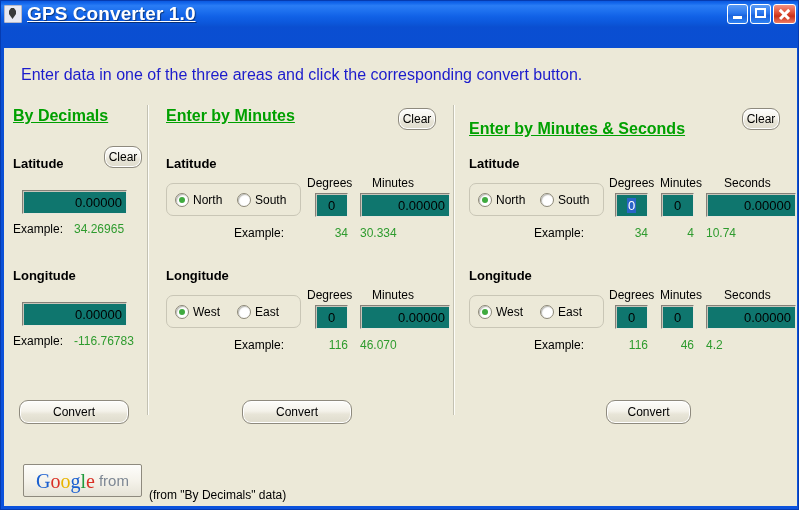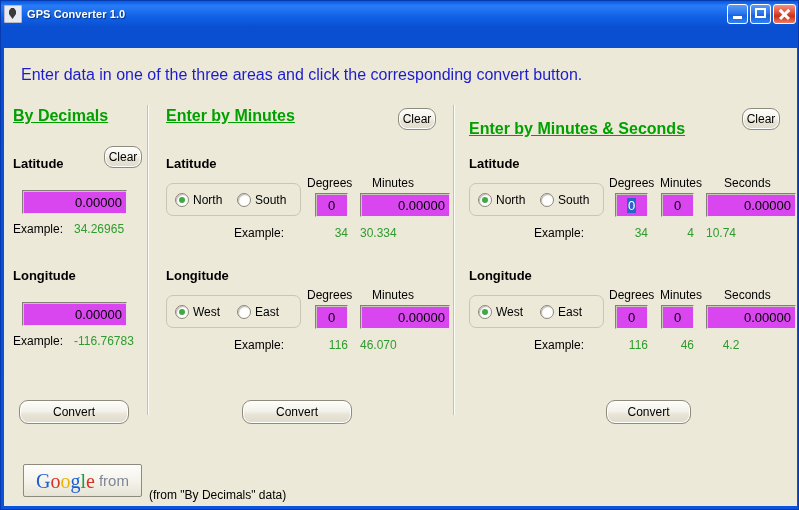--- a/index.html
+++ b/index.html
@@ -46,25 +46,26 @@
   }
   #title-icon .glyph {
     position: absolute;
     left: 4px; top: 2px;
     width: 7px; height: 11px;
     background: #3a3a3a;
     clip-path: polygon(30% 0, 70% 0, 100% 25%, 100% 55%, 50% 100%, 0 55%, 0 25%);
   }
   #title-text {
     color: #ffffff;
-    font-size: 11px;
+    font-size: 19px;
     font-weight: bold;
     letter-spacing: 0.1px;
     text-shadow: 1px 1px 1px rgba(0,0,0,0.45);
     white-space: nowrap;
+    text-decoration: underline;
   }
   #window-buttons {
     position: absolute;
     right: 4px; top: 3px;
     display: flex;
     gap: 2px;
   }
   .win-btn {
     width: 21px; height: 20px;
     border: 1px solid #ffffff;
@@ -177,21 +178,21 @@
     position: absolute;
     font-size: 12px;
     color: #2e9b2e;
     white-space: nowrap;
     text-align: right;
   }
 
   
   .tbox {
     position: absolute;
-    background: #d946ef;
+    background: #0f766e;
     border: 1px solid;
     border-color: #848078 #e8e6dc #e8e6dc #848078;
     box-shadow: inset 1px 1px 0 #c8c5ba;
     box-sizing: border-box;
     font-family: "Liberation Sans", sans-serif;
     font-size: 13px;
     color: #000;
     text-align: right;
     padding: 0 4px 0 2px;
     display: flex;
@@ -480,21 +481,21 @@
     <div class="tbox" style="left:657px; top:257px; width:33px; height:24px; justify-content:center; text-align:center; padding:0;">
       <span>0</span>
     </div>
     <div class="tbox" style="left:702px; top:257px; width:90px; height:24px;">
       <span>0.00000</span>
     </div>
 
     <div class="example-label" style="left:530px; top:290px;">Example:</div>
     <div class="example-value" style="left:608px; top:290px; width:36px;">116</div>
     <div class="example-value" style="left:657px; top:290px; width:33px;">46</div>
-    <div class="example-value" style="left:702px; top:290px; width:50px; text-align:center;">4.2</div>
+    <div class="example-value" style="left:702px; top:290px; width:50px; text-align:left;">4.2</div>
 
     <div class="btn" style="left:602px; top:352px; width:85px; height:24px;">
       <span>Convert</span>
     </div>
 
     <div id="gmaps-button">
       <span id="gmaps-logo"><span class="g1">G</span><span class="o1">o</span><span class="o2">o</span><span class="g2">g</span><span class="l1">l</span><span class="e1">e</span></span>
         <span id="gmaps-maps">from</span>
     </div>
 

